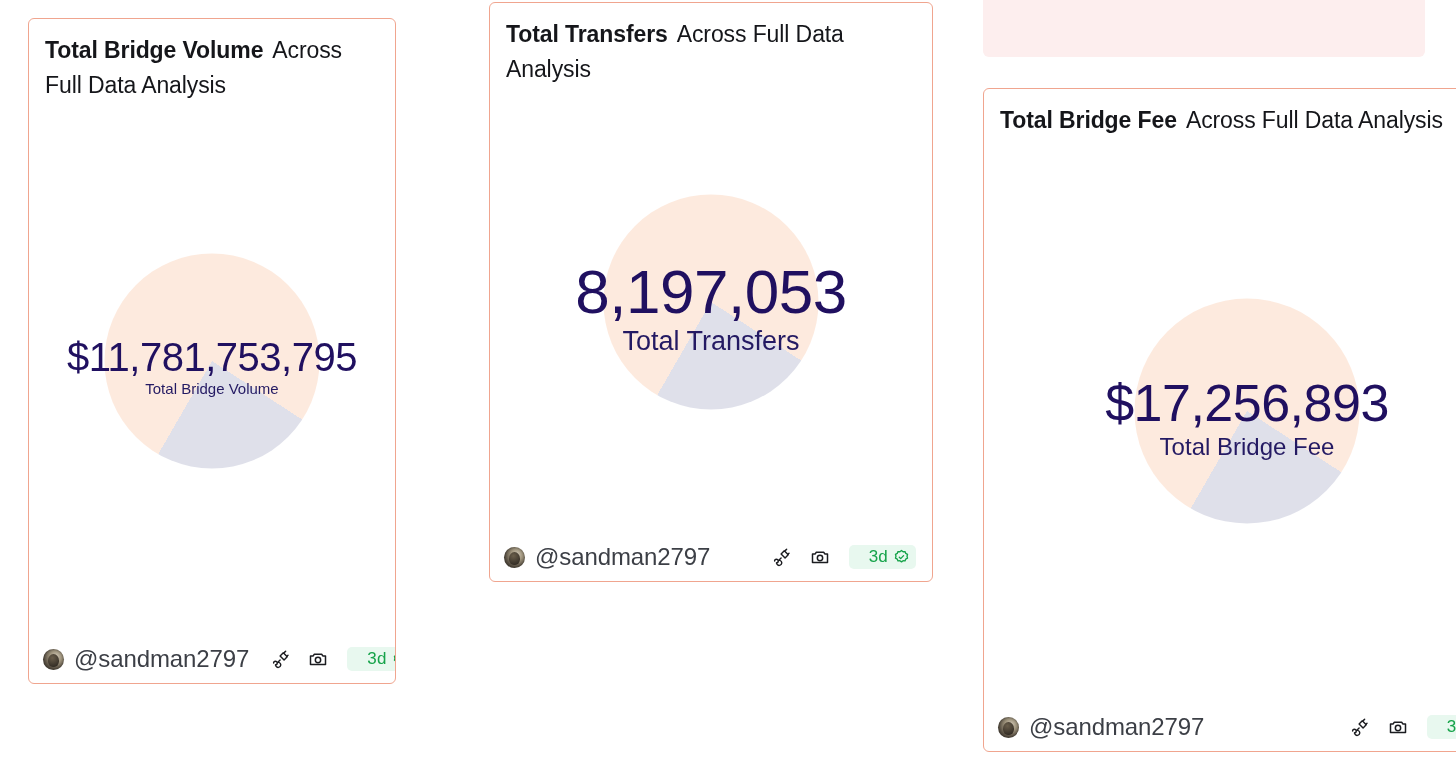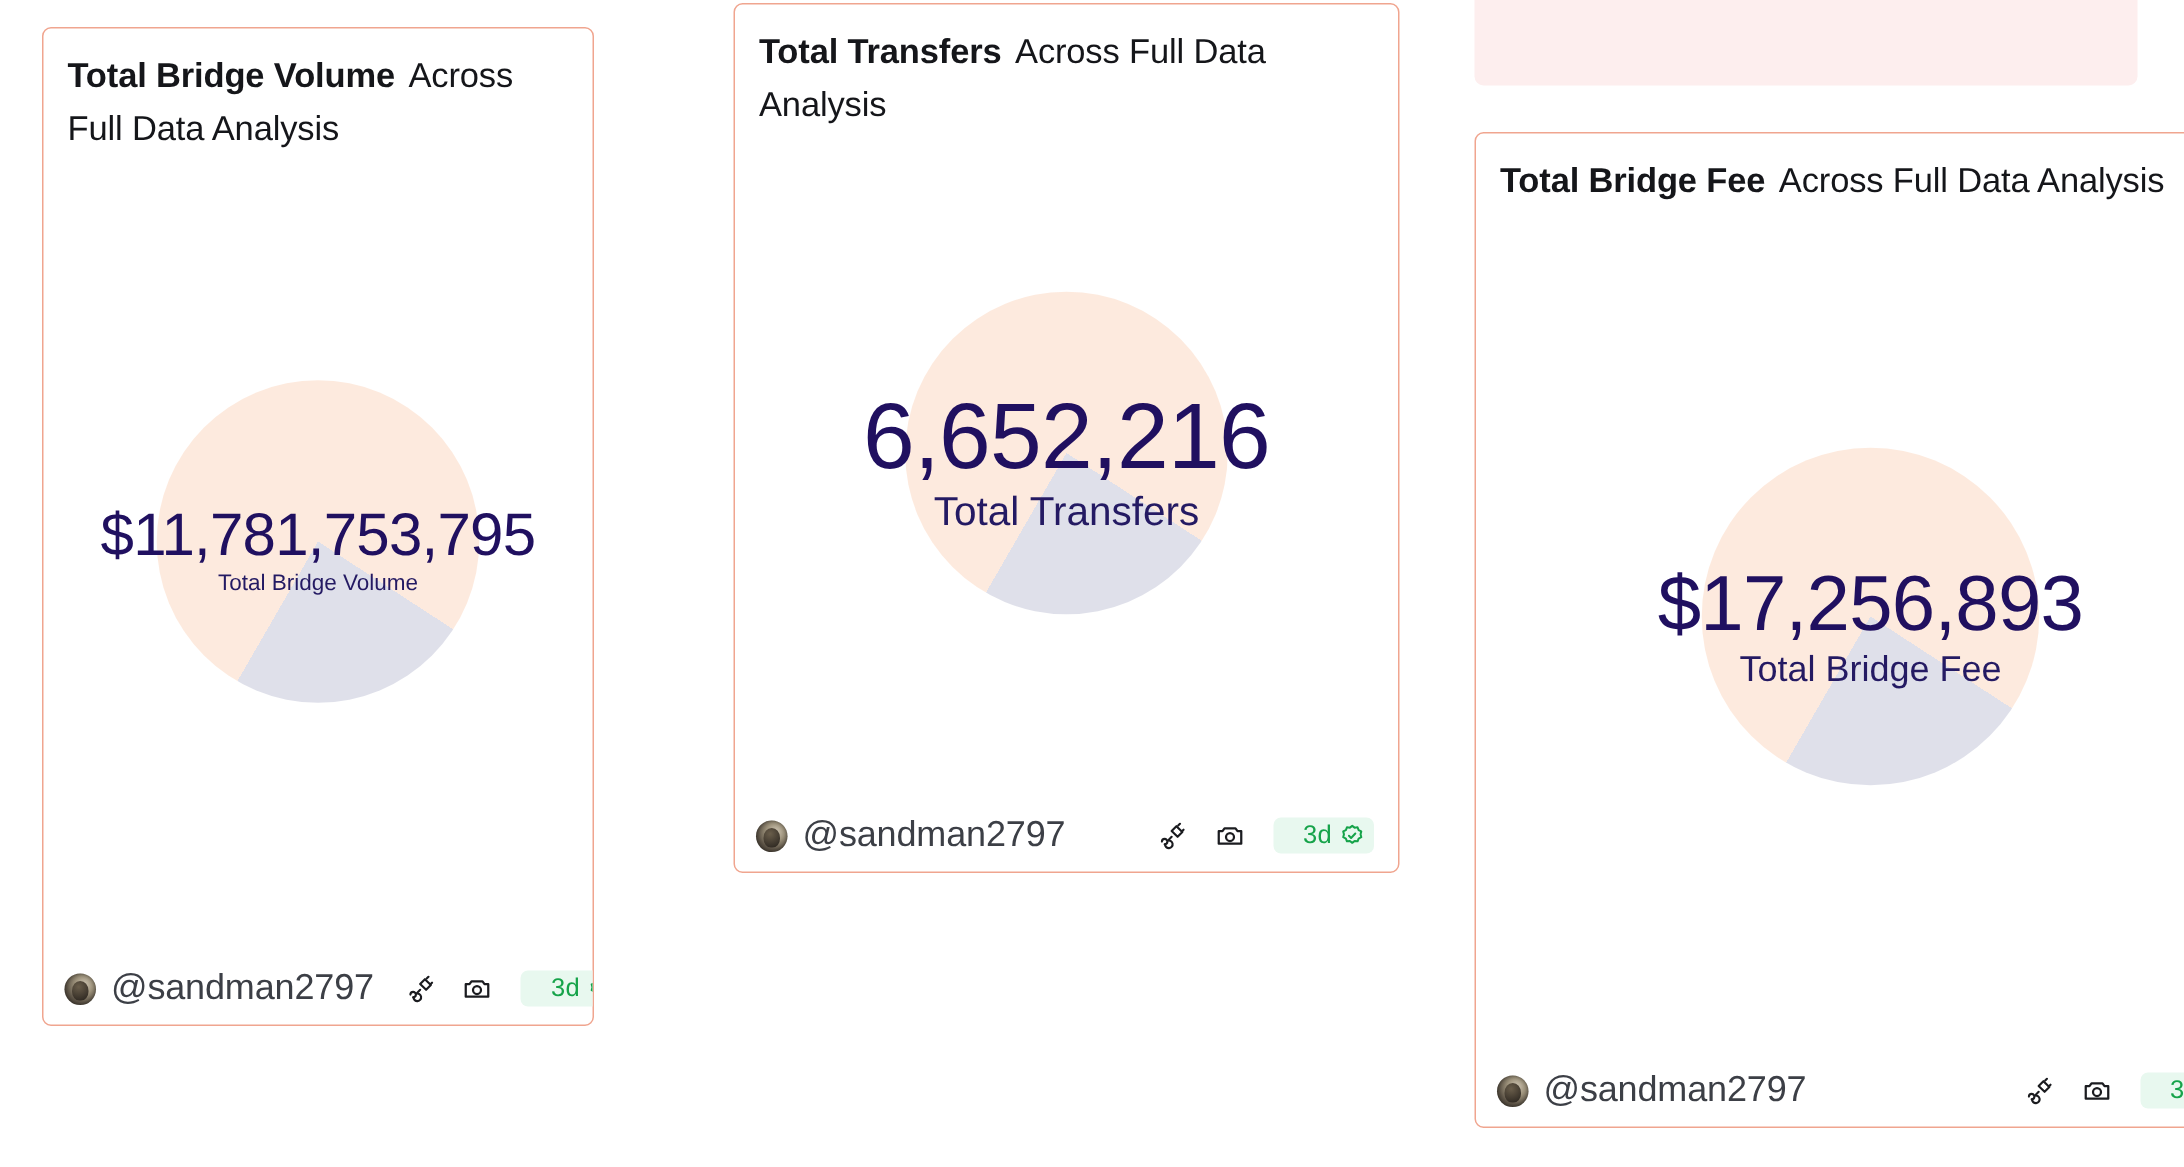--- a/index.html
+++ b/index.html
@@ -182,21 +182,21 @@
   </div>
 
   <div class="card" style="left:489px; top:2px; width:444px; height:580px;">
     <div class="card-title">
       <span class="t-strong">Total Transfers</span><span class="t-gap"></span><span class="t-sub">Across Full Data Analysis</span>
     </div>
     <div class="card-body">
       <div class="kpi-wrap" style="width:100%; height:100%;">
         <div class="pie" style="width:215px; height:215px; margin-top:-8px;"></div>
         <div class="kpi-text" style="margin-top:-4px;">
-          <div class="kpi-value" style="font-size:62px;">6,652,216</div>
+          <div class="kpi-value" style="font-size:62px;">8,197,053</div>
           <div class="kpi-label" style="font-size:27px;">Total Transfers</div>
         </div>
       </div>
     </div>
     <div class="card-footer">
       <div class="avatar"></div>
       <div class="handle">@sandman2797</div>
       <div class="footer-spacer"></div>
       <div class="footer-icons">
         <div class="icon-btn">

